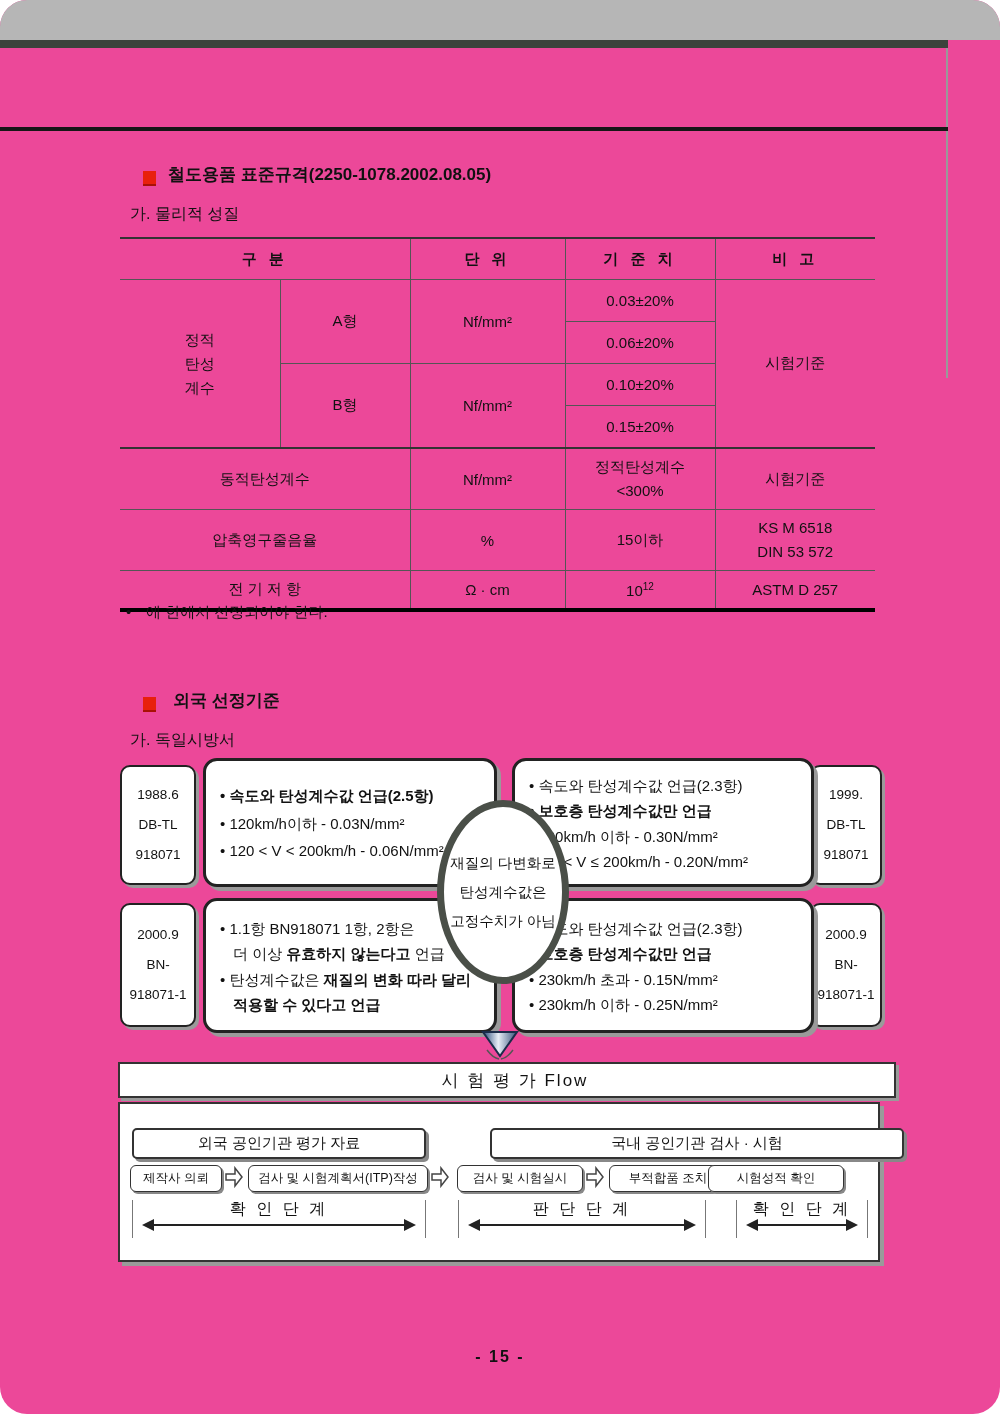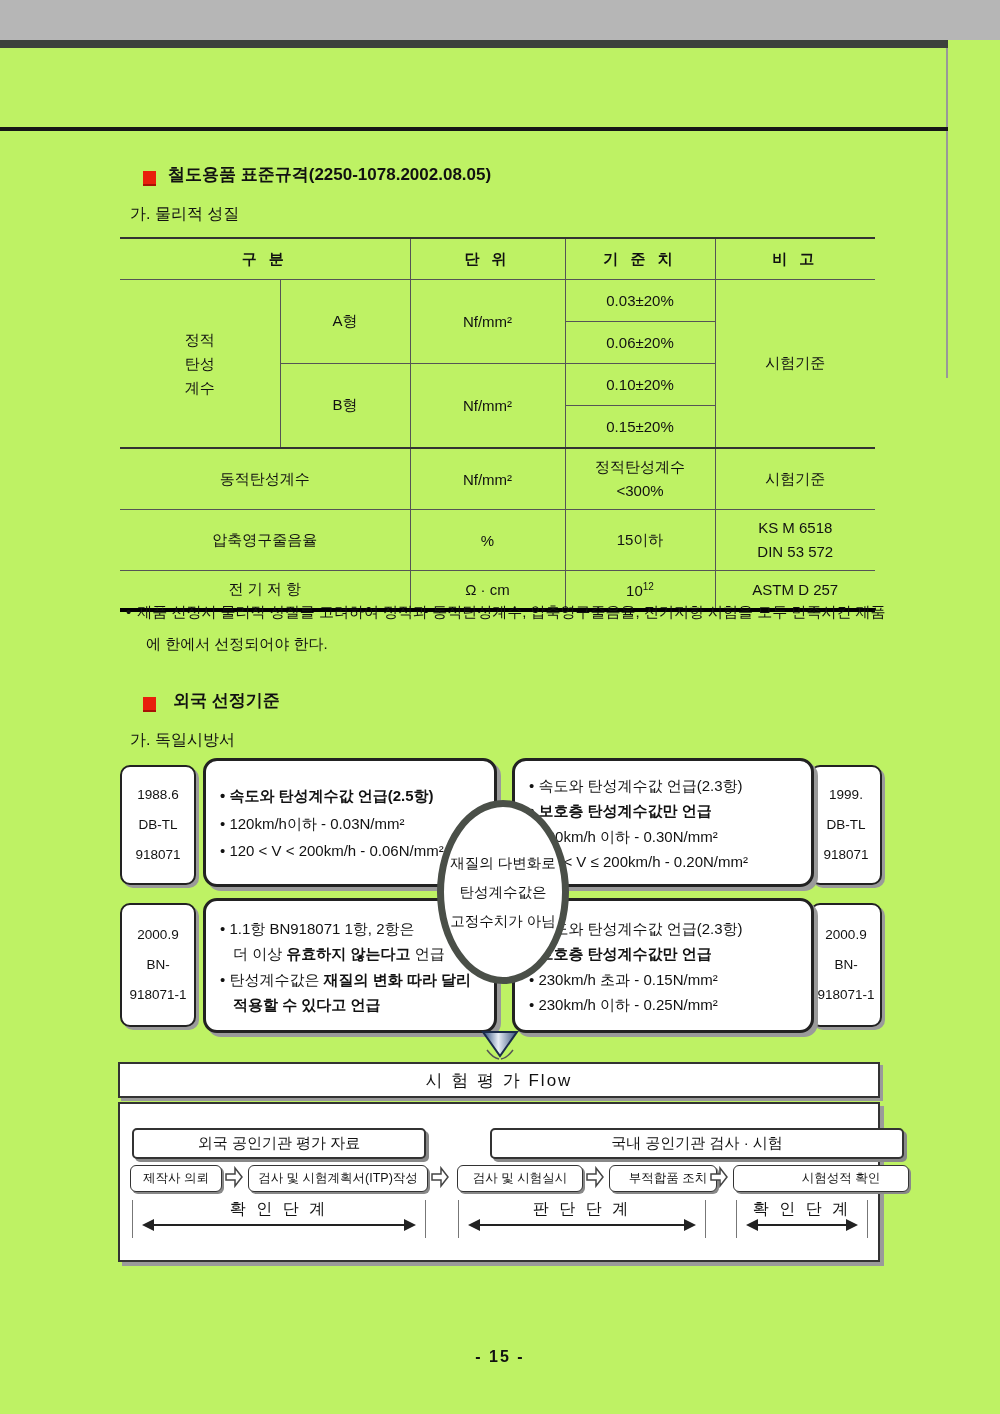--- a/index.html
+++ b/index.html
@@ -1,17 +1,17 @@
 <!DOCTYPE html>
 <html><head>
 <meta charset="utf-8">
 <style>
   html,body{margin:0;padding:0;background:#fff;}
-  .page{position:relative;width:1000px;height:1414px;background:#bef264;overflow:hidden;
-        font-family:"Liberation Sans","DejaVu Sans",sans-serif;color:#111;}
+  .page{position:relative;width:1000px;height:1414px;background:#ec4899;overflow:hidden;
+        font-family:"Liberation Sans","DejaVu Sans",sans-serif;color:#111;border-radius:27px;}
 
   
   .top-banner{position:absolute;left:0;top:0;width:1000px;height:40px;background:#b6b6b6;}
   .top-darkbar{position:absolute;left:0;top:40px;width:948px;height:8px;background:#3d423c;}
   .right-vline{position:absolute;left:946px;top:48px;width:2px;height:330px;background:#999;}
   .header-rule{position:absolute;left:0;top:127px;width:948px;height:4px;background:#161616;}
   .page-number{position:absolute;left:0;top:1348px;width:1000px;text-align:center;
                font-size:16px;font-weight:bold;letter-spacing:2px;}
 
   
@@ -54,21 +54,21 @@
            border:7px solid #4a4f48;border-radius:50%;z-index:6;display:flex;flex-direction:column;
            justify-content:center;align-items:center;font-size:14.5px;line-height:2.0;text-align:center;
            white-space:nowrap;}
 
   
   .down-arrow{position:absolute;left:477px;top:1030px;z-index:2;}
 
   
   .flow-title{position:absolute;left:118px;top:1062px;width:758px;height:32px;background:#fff;
               border:2px solid #333;box-shadow:3px 3px 0 #9a9a9a;display:flex;align-items:center;
-              justify-content:center;font-size:17px;letter-spacing:2px;}
+              justify-content:center;font-size:17px;letter-spacing:2px;padding-left:16px;}
   .flow-wrap{position:absolute;left:118px;top:1102px;width:758px;height:156px;background:#fff;
              border:2px solid #333;box-shadow:4px 4px 0 #9a9a9a;}
   .org-box{position:absolute;top:24px;height:27px;background:#fff;border:2px solid #333;border-radius:5px;
            box-shadow:3px 3px 0 #888;display:flex;align-items:center;justify-content:center;font-size:15px;}
   .step-box{position:absolute;top:61px;height:25px;background:#fff;border:1.5px solid #333;border-radius:6px;
             box-shadow:2px 2px 0 #888;display:flex;align-items:center;justify-content:center;
             font-size:12.5px;white-space:nowrap;}
   .step-arrow{position:absolute;top:62px;}
   .stage{position:absolute;top:96px;height:38px;border-left:1px solid #777;border-right:1px solid #777;
          display:flex;flex-direction:column;justify-content:flex-start;}
@@ -151,21 +151,21 @@
     <tr>
       <td colspan="2" class="short">전 기 저 항</td>
       <td class="vl">Ω · cm</td>
       <td class="vl"><span>10</span><sup>12</sup></td>
       <td class="vl">ASTM D 257</td>
     </tr>
   </tbody>
     </table>
 
   <div class="note">
-    <div><span class="nb">•</span><span>제품 선정시 물리적 성질를 고려하여 정적과 동적탄성계수, 압축영구줄음율, 전기저항 시험을 모두 만족시킨 제품</span></div>
+    <div><span class="nb">•</span></div>
     <div class="l2">에 한에서 선정되어야 한다.</div>
   </div>
 
   <div class="bullet-sq" style="left:143px;top:697px;"></div>
   <div class="sec-title" style="left:173px;top:689px;">외국  선정기준</div>
   <div class="sub-head" style="left:130px;top:730px;">가. 독일시방서</div>
 
   <div class="lbl-box" style="left:120px;top:765px;width:72px;height:116px;">
     <div>1988.6</div>
     <div>DB-TL</div>
@@ -245,21 +245,21 @@
         <polygon points="2,8 11,8 11,2 18,11 11,20 11,14 2,14" fill="#fff" stroke="#444" stroke-width="1.5"></polygon>
       </svg>
     <div class="step-box" style="left:337px;width:124px;">검사 및 시험실시</div>
     <svg class="step-arrow" style="left:465px;" width="20" height="22" viewBox="0 0 20 22">
         <polygon points="2,8 11,8 11,2 18,11 11,20 11,14 2,14" fill="#fff" stroke="#444" stroke-width="1.5"></polygon>
       </svg>
     <div class="step-box" style="left:489px;width:96px;padding-left:10px;">부적합품 조치</div>
     <svg class="step-arrow" style="left:589px;" width="20" height="22" viewBox="0 0 20 22">
         <polygon points="2,8 11,8 11,2 18,11 11,20 11,14 2,14" fill="#fff" stroke="#444" stroke-width="1.5"></polygon>
       </svg>
-    <div class="step-box" style="left:613px;width:134px;padding-left:40px;">시험성적 확인</div>
+    <div class="step-box" style="left:588px;width:134px;">시험성적 확인</div>
 
     <div class="stage" style="left:12px;width:292px;">
       <div class="stage-label">확 인 단 계</div>
       <div class="stage-arrow"></div>
     </div>
     <div class="stage" style="left:338px;width:246px;">
       <div class="stage-label">판 단 단 계</div>
       <div class="stage-arrow"></div>
     </div>
     <div class="stage" style="left:616px;width:130px;">

